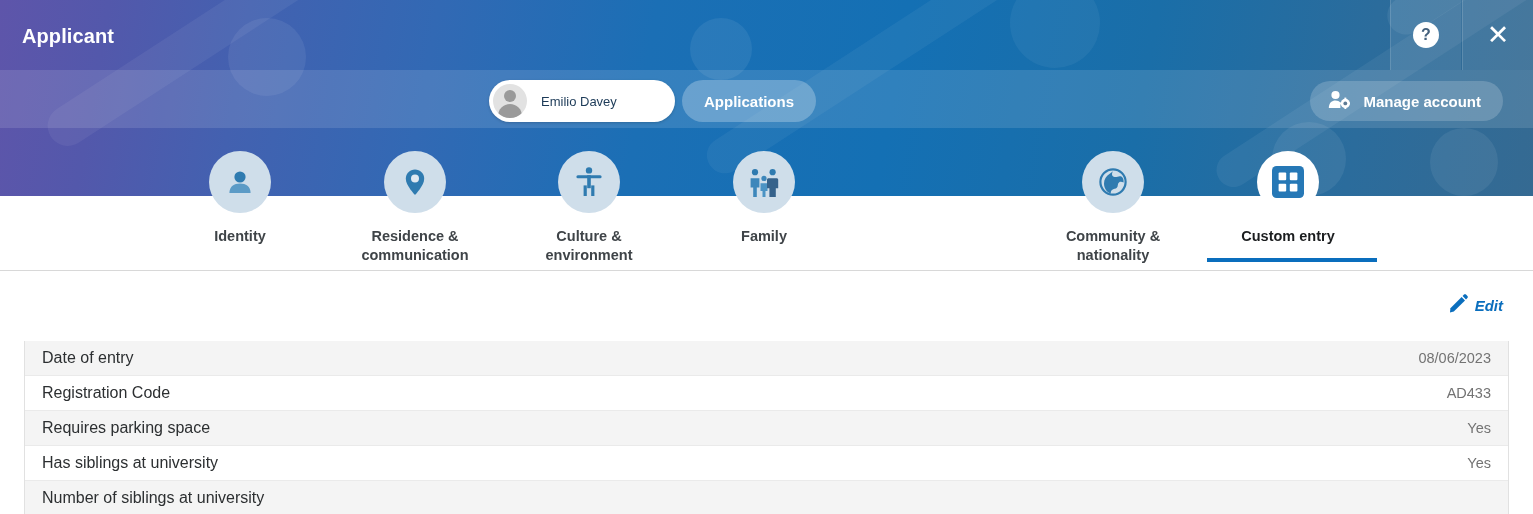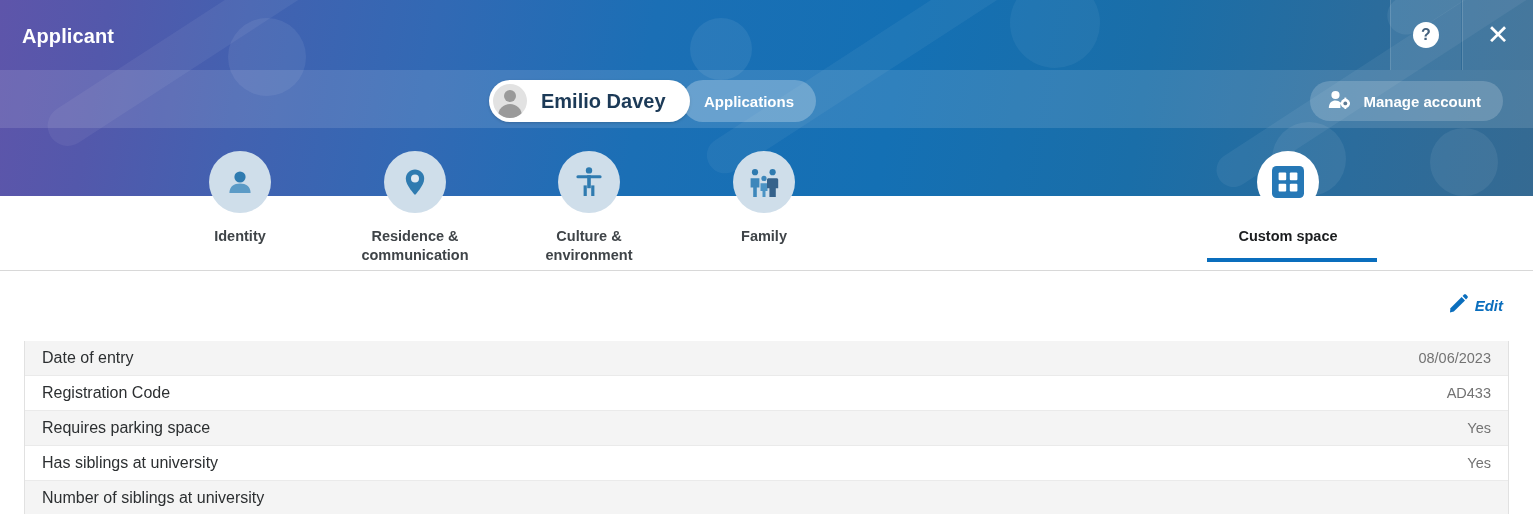--- a/index.html
+++ b/index.html
@@ -136,22 +136,22 @@
   }
   .avatar .body {
     position: absolute;
     left: 5px; top: 20px;
     width: 24px; height: 20px;
     border-radius: 12px 12px 0 0;
     background: #9a9a9a;
   }
   .user-name {
     margin-left: 14px;
-    font-size: 20px;
-    font-weight: bold;
+    font-size: 13px;
+    font-weight: normal;
     color: #1c3a57;
     white-space: nowrap;
   }
 
   .app-pill {
     position: absolute;
     left: 682px; top: 80px;
     height: 42px;
     border-radius: 21px;
     background: rgba(255,255,255,0.26);
@@ -407,32 +407,43 @@
           <path d="M12.5 16.3 h7 v7.6 h-2 v6.1 h-3 v-6.1 h-2 Z" fill="#4b93c4"></path>
           <circle cx="24.6" cy="5.2" r="3.1" fill="#2f7bb0"></circle>
           <path d="M20.6 11.2 h8 c.9 0 1.6 .7 1.6 1.6 v8.4 h-2.4 v8.8 h-6.4 v-8.8 h-2.4 v-8.4 c0-.9 .7-1.6 1.6-1.6 Z" fill="#35628b"></path>
         </svg>
       </div>
       <div class="tlabel">Family</div>
 
     </div>
 
 
+    <div class="tab" style="left:1029px;">
+      <div class="badge">
+        <svg width="30" height="30" viewBox="0 0 30 30">
+          <circle cx="15" cy="15" r="12.6" fill="none" stroke="#2f7bb0" stroke-width="2.2"></circle>
+          <path d="M15 4.2 C13.2 7 14 9.6 16.6 10 C19.2 10.4 21 8.4 23.4 9.6 C25 10.4 25.8 12.8 25.6 15.4 C24.2 15 22.4 14.4 21 15.4 C19.4 16.6 20.2 19 19 20.6 C17.8 22.2 15.4 21.8 14 23 C12.8 24 12.6 25.4 13 26.8 C9 25.6 6 21.4 6 16.6 C6 12.4 8.2 9 11.4 7 C12.4 6.2 13.6 5 15 4.2 Z" fill="#2f7bb0"></path>
+        </svg>
+      </div>
+      <div class="tlabel">Community &amp;
+nationality</div>
+
+    </div>
 
     <div class="tab active" style="left:1204px;">
       <div class="badge">
         <svg width="34" height="34" viewBox="0 0 34 34">
           <rect x="1" y="1" width="32" height="32" rx="4.6" fill="#2678b6"></rect>
           <rect x="7.6" y="7.6" width="7.6" height="7.6" rx="1" fill="#ffffff"></rect>
           <rect x="18.8" y="7.6" width="7.6" height="7.6" rx="1" fill="#ffffff"></rect>
           <rect x="7.6" y="18.8" width="7.6" height="7.6" rx="1" fill="#ffffff"></rect>
           <rect x="18.8" y="18.8" width="7.6" height="7.6" rx="1" fill="#ffffff"></rect>
         </svg>
       </div>
-      <div class="tlabel">Custom space</div>
+      <div class="tlabel">Custom entry</div>
       <div class="underline"></div>
     </div>
   </div>
 
   <div class="content">
 
     <div class="edit-btn">
       <span>
         <svg width="19" height="19" viewBox="0 0 19 19">
           <path d="M1.4 14.2 L12.6 3 L16 6.4 L4.8 17.6 L1 18.6 Z" fill="#0a6ebd"></path>

